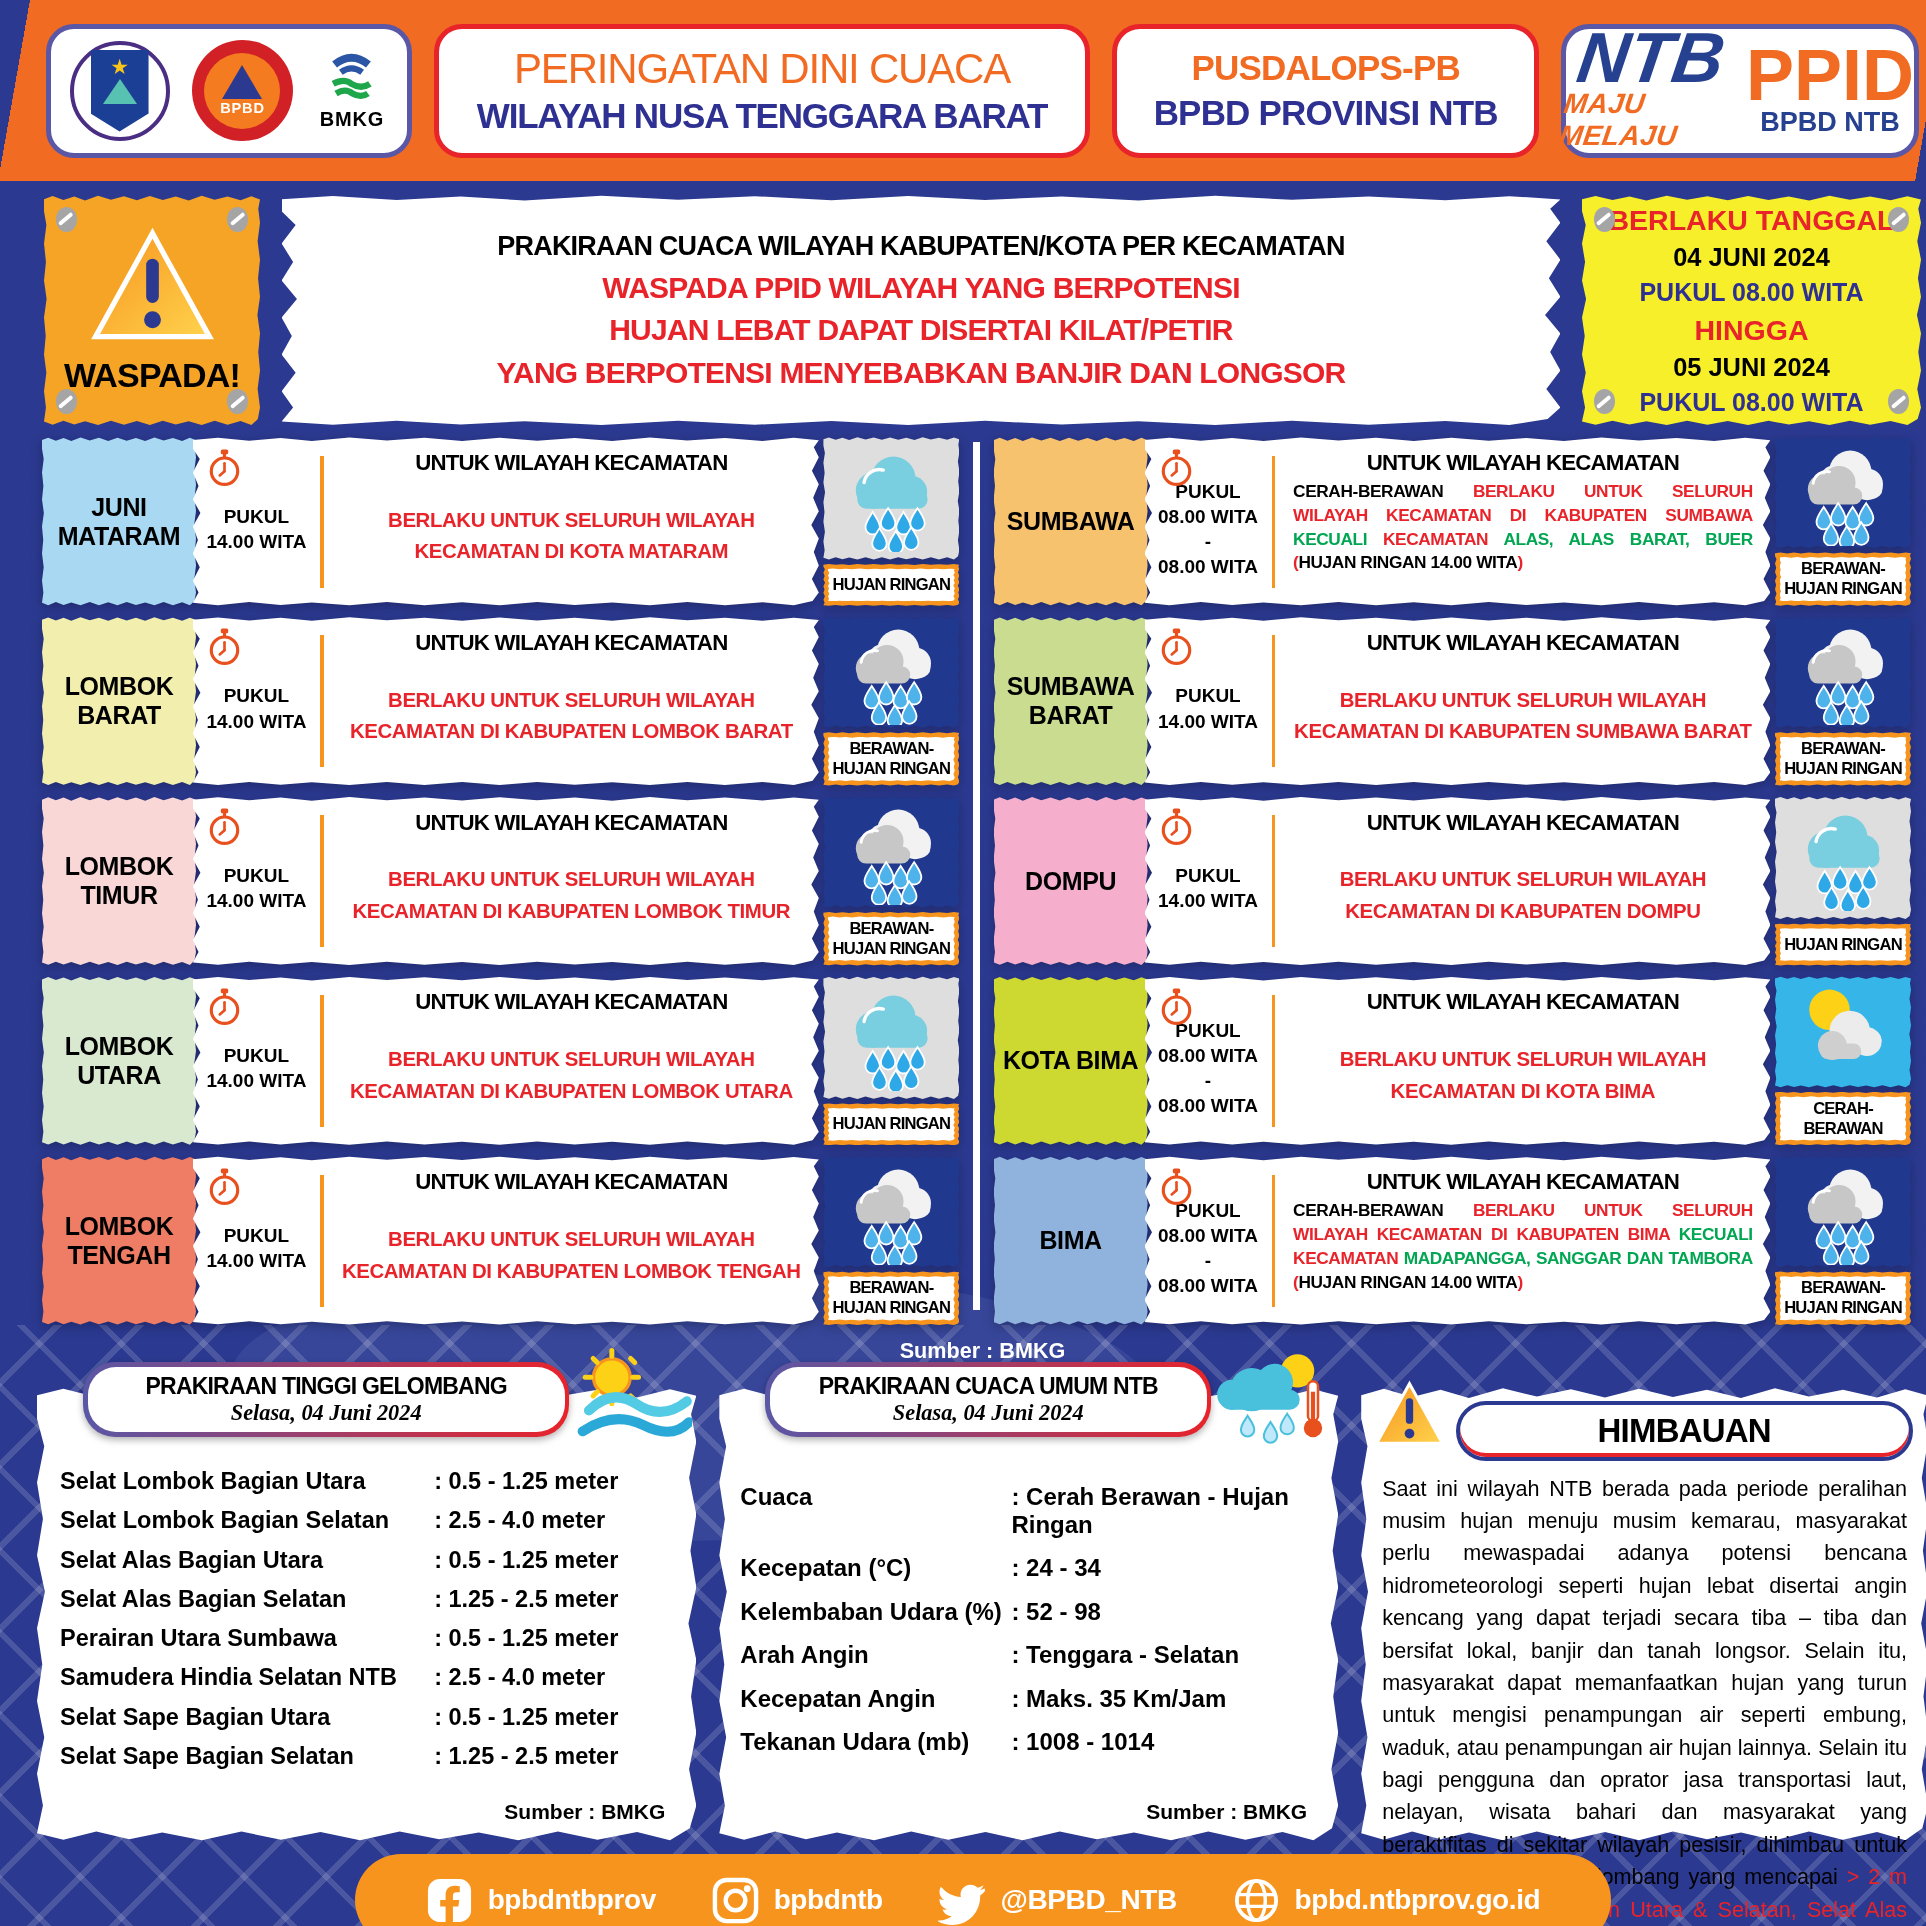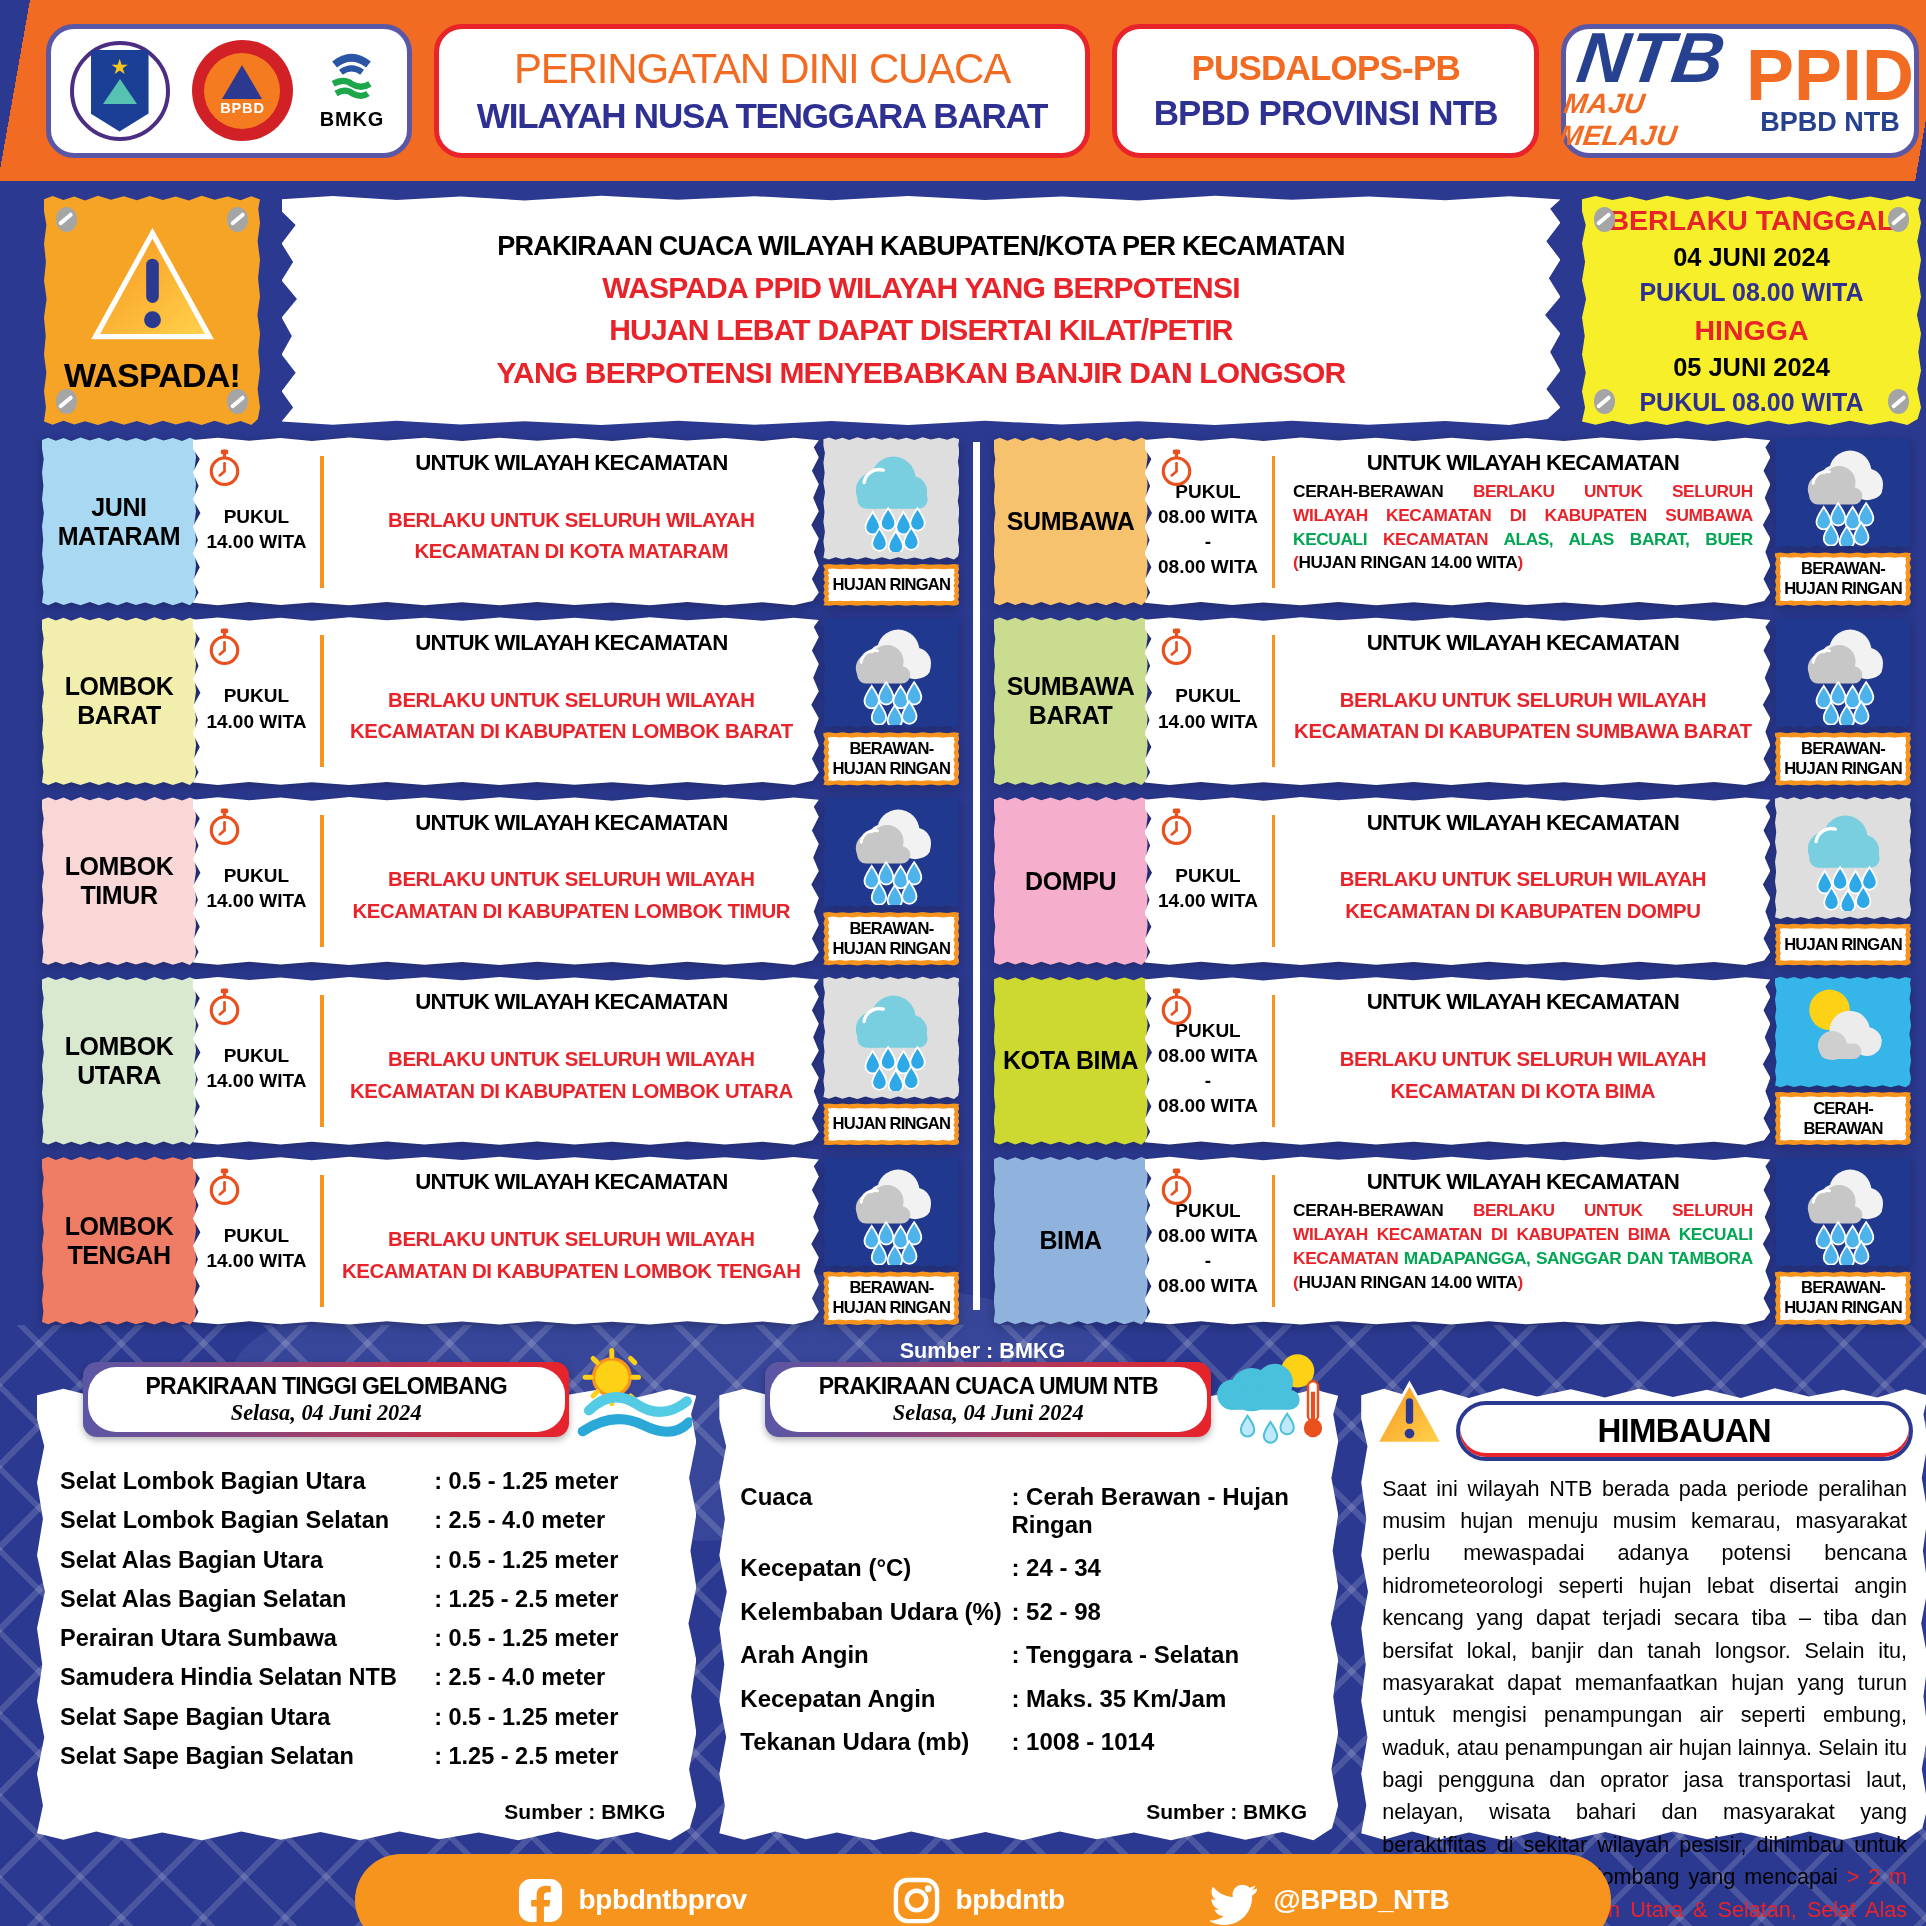--- a/index.html
+++ b/index.html
@@ -88,21 +88,21 @@
   .sumber-center{position:absolute;top:1338px;left:0;right:0;text-align:center;color:#fff;font-weight:900;font-size:21.6px;z-index:2;}
 
   
   .bottom{position:absolute;top:1387px;left:37px;right:37px;height:455px;display:flex;gap:23px;z-index:2;}
   .panel{position:relative;flex:1;}
   .panel::before{content:"";position:absolute;inset:0;background:#fff;clip-path:var(--torn);}
   .panel>*{position:relative;z-index:1;}
   .waves-panel{flex:1.14;}
   .weather-panel{flex:1.07;}
   .himbauan-panel{flex:0.98;}
-  .pill-outer{position:absolute;top:-25px;left:46px;right:127px;background:linear-gradient(90deg,#5a57a6,var(--red));border-radius:14px;padding:4.6px;filter:drop-shadow(0 3.1px 3.9px rgba(0,0,0,0.3));}
+  .pill-outer{position:absolute;top:-25px;left:46px;right:127px;background:linear-gradient(90deg,#5a57a6,var(--red));border-radius:32px;padding:4.6px;filter:drop-shadow(0 3.1px 3.9px rgba(0,0,0,0.3));}
   .pill-inner{background:#fff;border-radius:28px;text-align:center;padding:6.2px 11.6px;}
   .pill-title{font-size:23px;font-weight:900;color:#000;letter-spacing:-0.8px;}
   .pill-date{font-family:"Liberation Serif",serif;font-style:italic;font-weight:700;font-size:22.3px;color:#000;}
   .corner-icon{position:absolute;top:-39px;right:3.9px;width:127px;height:100px;}
   .rows-area{margin-top:81px;padding:0 23px;display:flex;flex-direction:column;gap:12.3px;}
   .wave-row{display:flex;font-size:23.5px;font-weight:700;color:#000;}
   .wave-area{width:61%;}
   .wave-val{flex:1;}
   .weather-rows{margin-top:96px;padding:0 21px;display:flex;flex-direction:column;gap:15.4px;}
   .weather-row{display:flex;font-size:24px;font-weight:700;color:#000;}
@@ -854,15 +854,23 @@
         <circle cx="74" cy="26" r="7" fill="#fff"></circle>
       </svg>
       <span>bpbdntb</span>
     </div>
     <div class="social">
       <svg viewBox="0 0 100 100">
         <path d="M95 25c-3 2-7 3-10 4 4-2 6-6 8-10-4 2-8 4-12 5-4-4-9-6-15-6-11 0-20 9-20 20 0 2 0 3 1 5-17-1-31-9-41-21-2 3-3 7-3 10 0 7 4 13 9 17-3 0-6-1-9-2v1c0 10 7 18 16 20-2 0-4 1-6 1-1 0-3 0-4-1 3 8 10 14 19 14-7 5-16 9-25 9h-5c9 6 20 9 31 9 37 0 57-30 57-57v-3c4-3 7-6 10-10z" fill="#fff"></path>
       </svg>
       <span>@BPBD_NTB</span>
     </div>
+    <div class="social">
+      <svg viewBox="0 0 100 100">
+        <circle cx="50" cy="50" r="40" fill="none" stroke="#fff" stroke-width="8"></circle>
+        <ellipse cx="50" cy="50" rx="18" ry="40" fill="none" stroke="#fff" stroke-width="7"></ellipse>
+        <path d="M12 38h76M12 62h76" stroke="#fff" stroke-width="7"></path>
+      </svg>
+      <span>bpbd.ntbprov.go.id</span>
+    </div>
   </div>
 </div>
 
 
 </body></html>

